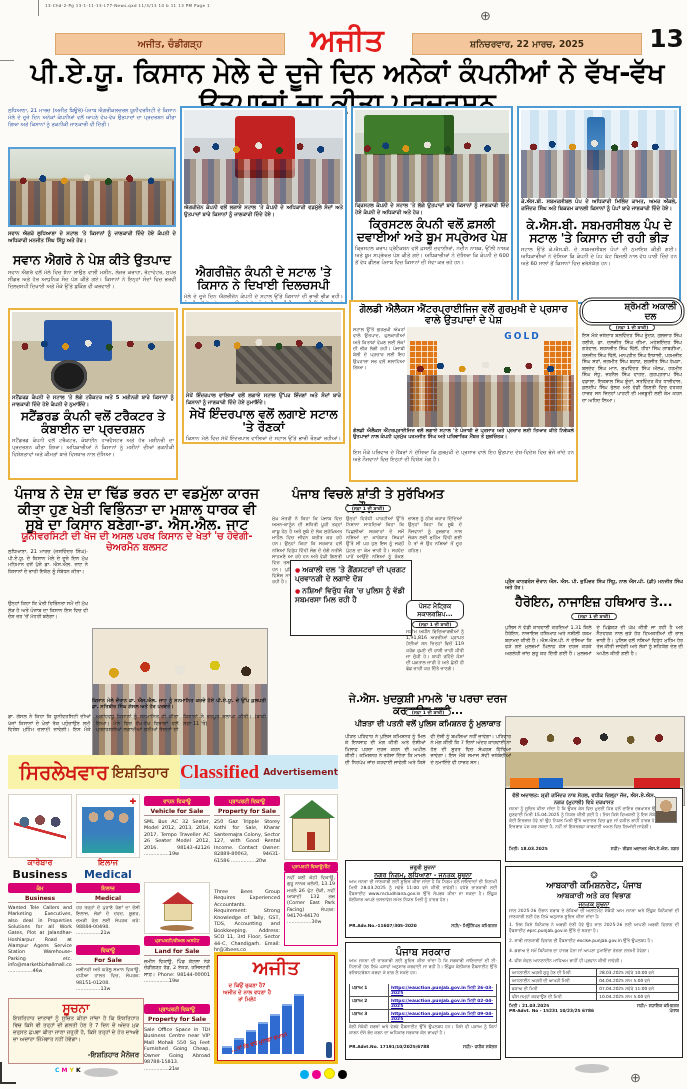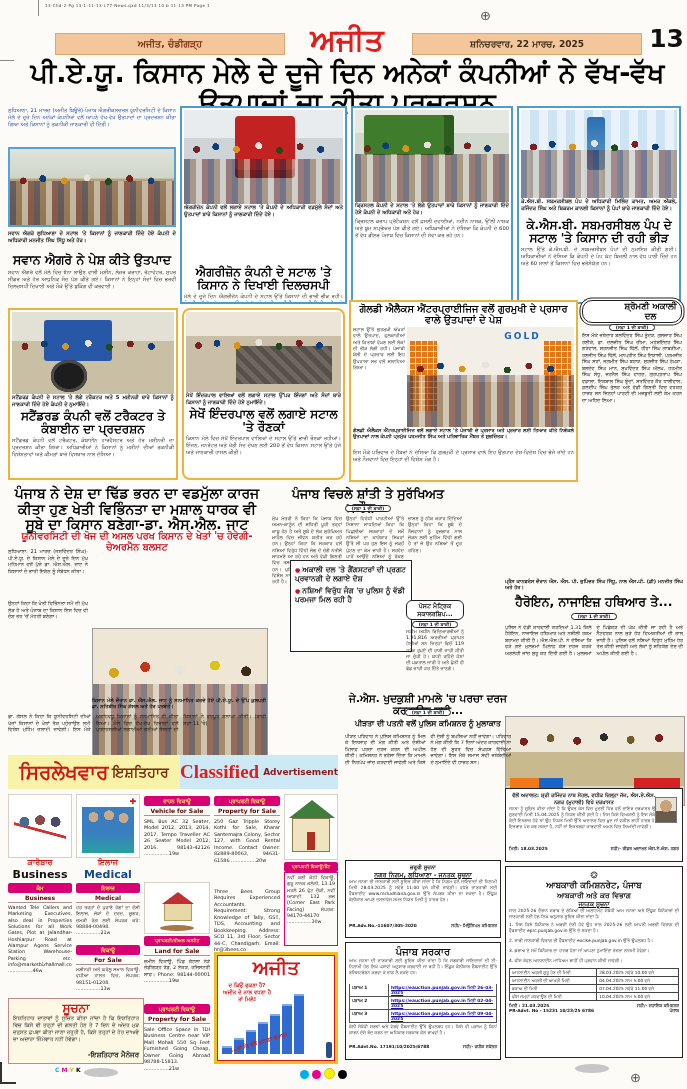--- a/index.html
+++ b/index.html
@@ -95,20 +95,21 @@
     <div class="bt" style="height:44px;">ਮੇਲੇ ਦੇ ਦੂਜੇ ਦਿਨ ਐਗਰੀਜ਼ੋਨ ਕੰਪਨੀ ਦੇ ਸਟਾਲ ਉੱਤੇ ਕਿਸਾਨਾਂ ਦੀ ਭਾਰੀ ਭੀੜ ਰਹੀ। ਕੰਪਨੀ ਵਲੋਂ ਰੋਟਾਵੇਟਰ, ਪਲਾਊ ਅਤੇ ਹੋਰ ਸੰਦਾਂ ਦੀ ਤਕਨੀਕੀ ਜਾਣਕਾਰੀ ਦਿੱਤੀ ਗਈ ਅਤੇ ਵਿਸ਼ੇਸ਼ ਛੋਟਾਂ ਦਾ ਐਲਾਨ ਵੀ ਕੀਤਾ ਗਿਆ।</div>
   </div>
 
   <div class="a box" style="left:351px;top:106px;width:162px;height:198px;">
     <div class="photo" style="height:92px;background:linear-gradient(#e6e9e2 0 25%,#d2d8cd 25% 100%);">
       <div class="a" style="left:6%;top:5%;width:58%;height:44%;background:#3f7d2c;border-radius:3px;box-shadow:inset -10px 0 0 #2c5c1e;"></div>
       <div class="ppl" style="height:52%;"></div>
       <div class="heads"></div>
     </div>
     <div class="cap" style="height:16px;">ਕ੍ਰਿਸਟਲ ਕੰਪਨੀ ਦੇ ਸਟਾਲ 'ਤੇ ਲੱਗੇ ਉਤਪਾਦਾਂ ਬਾਰੇ ਕਿਸਾਨਾਂ ਨੂੰ ਜਾਣਕਾਰੀ ਦਿੰਦੇ ਹੋਏ ਕੰਪਨੀ ਦੇ ਅਧਿਕਾਰੀ ਅਤੇ ਹੋਰ।</div>
+    <div class="hl" style="font-size:12px;">ਕ੍ਰਿਸਟਲ ਕੰਪਨੀ ਵਲੋਂ ਫ਼ਸਲੀ ਦਵਾਈਆਂ ਅਤੇ ਬੂਮ ਸਪ੍ਰੇਅਰ ਪੇਸ਼</div>
     <div class="bt" style="height:46px;">ਕ੍ਰਿਸਟਲ ਕਰਾਪ ਪ੍ਰੋਟੈਕਸ਼ਨ ਵਲੋਂ ਫ਼ਸਲੀ ਦਵਾਈਆਂ, ਨਦੀਨ ਨਾਸ਼ਕ, ਉੱਲੀ ਨਾਸ਼ਕ ਅਤੇ ਬੂਮ ਸਪ੍ਰੇਅਰ ਪੇਸ਼ ਕੀਤੇ ਗਏ। ਅਧਿਕਾਰੀਆਂ ਨੇ ਦੱਸਿਆ ਕਿ ਕੰਪਨੀ ਦੇ 600 ਤੋਂ ਵੱਧ ਡੀਲਰ ਪੰਜਾਬ ਵਿਚ ਕਿਸਾਨਾਂ ਦੀ ਸੇਵਾ ਕਰ ਰਹੇ ਹਨ।</div>
   </div>
 
   <div class="a box" style="left:517px;top:106px;width:164px;height:198px;">
     <div class="photo" style="height:88px;background:repeating-linear-gradient(90deg,#e8f2f8 0 9px,#cfe4f2 9px 18px);">
       <div class="a" style="left:42%;top:8%;width:12%;height:60%;background:linear-gradient(#2c6fb0,#5d9bd0);border-radius:3px;"></div>
       <div class="ppl" style="height:55%;"></div>
       <div class="heads"></div>
     </div>
     <div class="cap" style="height:21px;">ਕੇ.ਐਸ.ਬੀ. ਸਬਮਰਸੀਬਲ ਪੰਪ ਦੇ ਅਧਿਕਾਰੀ ਮਿਲਿੰਦ ਕਾਮਤ, ਅਮਰ ਔਂਕਲੇ, ਰਜਿੰਦਰ ਸਿੰਘ ਅਤੇ ਬਿਕਰਮ ਕਾਨਲੀ ਕਿਸਾਨਾਂ ਨੂੰ ਪੰਪਾਂ ਬਾਰੇ ਜਾਣਕਾਰੀ ਦਿੰਦੇ ਹੋਏ।</div>
@@ -120,21 +121,21 @@
     <div class="photo" style="height:82px;background:linear-gradient(#e3e0d5 0 35%,#c9bfa4 35% 100%);">
       <div class="a" style="left:20%;top:10%;width:42%;height:50%;background:#2857a8;border-radius:3px;"></div>
       <div class="a" style="left:24%;bottom:3%;width:22%;height:38%;background:#1d1d1d;border-radius:50%;box-shadow:inset 0 0 0 3px #4a4a4a;"></div>
       <div class="heads"></div>
     </div>
     <div class="cap" style="height:16px;">ਸਟੈਂਡਰਡ ਕੰਪਨੀ ਦੇ ਸਟਾਲ 'ਤੇ ਲੱਗੇ ਟਰੈਕਟਰ ਅਤੇ 5 ਮਸ਼ੀਨਰੀ ਬਾਰੇ ਕਿਸਾਨਾਂ ਨੂੰ ਜਾਣਕਾਰੀ ਦਿੰਦੇ ਹੋਏ ਕੰਪਨੀ ਦੇ ਨੁਮਾਇੰਦੇ।</div>
     <div class="hl" style="font-size:12px;">ਸਟੈਂਡਰਡ ਕੰਪਨੀ ਵਲੋਂ ਟਰੈਕਟਰ ਤੇ ਕੰਬਾਈਨ ਦਾ ਪ੍ਰਦਰਸ਼ਨ</div>
     <div class="bt" style="height:36px;">ਸਟੈਂਡਰਡ ਕੰਪਨੀ ਵਲੋਂ ਟਰੈਕਟਰ, ਕੰਬਾਈਨ ਹਾਰਵੈਸਟਰ ਅਤੇ ਹੋਰ ਮਸ਼ੀਨਰੀ ਦਾ ਪ੍ਰਦਰਸ਼ਨ ਕੀਤਾ ਗਿਆ। ਅਧਿਕਾਰੀਆਂ ਨੇ ਕਿਸਾਨਾਂ ਨੂੰ ਮਸ਼ੀਨਾਂ ਦੀਆਂ ਤਕਨੀਕੀ ਵਿਸ਼ੇਸ਼ਤਾਵਾਂ ਅਤੇ ਕੀਮਤਾਂ ਬਾਰੇ ਵਿਸਥਾਰ ਨਾਲ ਦੱਸਿਆ।</div>
   </div>
 
-  <div class="a box boxy" style="left:182px;top:308px;width:163px;height:172px;border-radius:8px;">
+  <div class="a box boxy" style="left:182px;top:308px;width:163px;height:136px;">
     <div class="photo" style="height:80px;background:linear-gradient(#ece6d8 0 30%,#cabfa6 30% 100%);">
       <div class="a" style="left:32%;top:42%;width:62%;height:48%;background:repeating-linear-gradient(45deg,#55504a 0 5px,#6e675d 5px 10px);"></div>
       <div class="heads"></div>
     </div>
     <div class="cap" style="height:16px;">ਸੇਖੋਂ ਇੰਦਰਪਾਲ ਵਾਲਿਆਂ ਵਲੋਂ ਲਗਾਏ ਸਟਾਲ ਉੱਪਰ ਇੰਜਣਾਂ ਅਤੇ ਸੰਦਾਂ ਬਾਰੇ ਕਿਸਾਨਾਂ ਨੂੰ ਜਾਣਕਾਰੀ ਦਿੰਦੇ ਹੋਏ ਨੁਮਾਇੰਦੇ।</div>
     <div class="hl" style="font-size:12px;">ਸੇਖੋਂ ਇੰਦਰਪਾਲ ਵਲੋਂ ਲਗਾਏ ਸਟਾਲ 'ਤੇ ਰੌਣਕਾਂ</div>
     <div class="bt" style="height:38px;">ਕਿਸਾਨ ਮੇਲੇ ਵਿਚ ਸੇਖੋਂ ਇੰਦਰਪਾਲ ਵਾਲਿਆਂ ਦੇ ਸਟਾਲ ਉੱਤੇ ਭਾਰੀ ਰੌਣਕਾਂ ਰਹੀਆਂ। ਇੰਜਣ, ਜਨਰੇਟਰ ਅਤੇ ਖੇਤੀ ਸੰਦ ਦੇਖਣ ਲਈ 200 ਤੋਂ ਵੱਧ ਕਿਸਾਨ ਸਟਾਲ ਉੱਤੇ ਪੁੱਜੇ ਅਤੇ ਜਾਣਕਾਰੀ ਹਾਸਲ ਕੀਤੀ।</div>
   </div>
 
   <div class="a box boxy" style="left:349px;top:300px;width:229px;height:182px;">
@@ -182,23 +183,23 @@
   <div class="a cap" style="left:92px;top:697px;width:174px;height:14px;font-size:5px;">ਕਿਸਾਨ ਮੇਲੇ ਦੌਰਾਨ ਡਾ. ਐਸ.ਐਲ. ਜਾਟ ਨੂੰ ਸਨਮਾਨਿਤ ਕਰਦੇ ਹੋਏ ਪੀ.ਏ.ਯੂ. ਦੇ ਉੱਪ ਕੁਲਪਤੀ ਡਾ. ਸਤਿਬੀਰ ਸਿੰਘ ਗੋਸਲ ਅਤੇ ਹੋਰ ਪਤਵੰਤੇ।</div>
   <div class="a bt cols3" style="left:8px;top:713px;width:258px;height:40px;font-size:5px;">ਡਾ. ਗੋਸਲ ਨੇ ਕਿਹਾ ਕਿ ਯੂਨੀਵਰਸਿਟੀ ਦੀਆਂ ਖੋਜਾਂ ਕਿਸਾਨਾਂ ਦੇ ਖੇਤਾਂ ਤੱਕ ਪਹੁੰਚਾਉਣ ਲਈ ਵਿਸ਼ੇਸ਼ ਮੁਹਿੰਮ ਚਲਾਈ ਜਾਵੇਗੀ। ਇਸ ਮੌਕੇ ਅਗਾਂਹਵਧੂ ਕਿਸਾਨਾਂ ਨੂੰ ਸਨਮਾਨਿਤ ਵੀ ਕੀਤਾ ਗਿਆ। ਮੇਲੇ ਵਿਚ ਵੱਖ-ਵੱਖ ਵਿਭਾਗਾਂ ਵਲੋਂ ਪ੍ਰਦਰਸ਼ਨੀਆਂ ਲਗਾਈਆਂ ਗਈਆਂ ਜਿਨ੍ਹਾਂ ਦੀ ਕਿਸਾਨਾਂ ਨੇ ਭਰਪੂਰ ਸ਼ਲਾਘਾ ਕੀਤੀ। (ਬਾਕੀ ਸਫ਼ਾ 11 'ਤੇ)</div>
 
   <div class="a hl" style="left:272px;top:487px;width:192px;font-size:12.5px;">ਪੰਜਾਬ ਵਿਚਲੇ ਸ਼ਾਂਤੀ ਤੇ ਸੁਰੱਖਿਅਤ ਮਾਹੌਲ...</div>
   <div class="a" style="left:272px;top:504px;width:192px;">
     <div class="pill">(ਸਫ਼ਾ 1 ਦੀ ਬਾਕੀ)</div>
   </div>
   <div class="a bt" style="left:272px;top:516px;width:70px;height:238px;font-size:4.8px;">ਮੁੱਖ ਮੰਤਰੀ ਨੇ ਕਿਹਾ ਕਿ ਪੰਜਾਬ ਵਿਚ ਅਮਨ-ਕਾਨੂੰਨ ਦੀ ਸਥਿਤੀ ਪੂਰੀ ਤਰ੍ਹਾਂ ਕਾਬੂ ਹੇਠ ਹੈ ਅਤੇ ਸੂਬੇ ਦੇ ਲੋਕ ਸੁਰੱਖਿਅਤ ਮਾਹੌਲ ਵਿਚ ਜੀਵਨ ਬਤੀਤ ਕਰ ਰਹੇ ਹਨ। ਉਨ੍ਹਾਂ ਕਿਹਾ ਕਿ ਸਰਕਾਰ ਵਲੋਂ ਨਸ਼ਿਆਂ ਵਿਰੁੱਧ ਵਿੱਢੀ ਜੰਗ ਦੇ ਚੰਗੇ ਨਤੀਜੇ ਸਾਹਮਣੇ ਆ ਰਹੇ ਹਨ ਅਤੇ ਵੱਡੀ ਗਿਣਤੀ ਵਿਚ ਤਸਕਰ ਸਲਾਖਾਂ ਪਿੱਛੇ ਭੇਜੇ ਗਏ ਹਨ। ਪੁਲਿਸ ਵਲੋਂ ਹਰ ਜ਼ਿਲ੍ਹੇ ਵਿਚ ਵਿਸ਼ੇਸ਼ ਨਾਕੇ ਲਗਾ ਕੇ ਚੈਕਿੰਗ ਕੀਤੀ ਜਾ ਰਹੀ ਹੈ।</div>
   <div class="a bt" style="left:346px;top:516px;width:58px;height:172px;font-size:4.8px;">ਉਨ੍ਹਾਂ ਵਿਰੋਧੀ ਪਾਰਟੀਆਂ ਉੱਤੇ ਨਿਸ਼ਾਨਾ ਸਾਧਦਿਆਂ ਕਿਹਾ ਕਿ ਪਿਛਲੀਆਂ ਸਰਕਾਰਾਂ ਦੇ ਸਮੇਂ ਨਸ਼ਿਆਂ ਦਾ ਕਾਰੋਬਾਰ ਸਿਖਰਾਂ ਉੱਤੇ ਸੀ ਪਰ ਹੁਣ ਇਸ ਨੂੰ ਜੜ੍ਹੋਂ ਪੁੱਟਣ ਦਾ ਕੰਮ ਜਾਰੀ ਹੈ। ਸਰਹੱਦ ਪਾਰੋਂ ਆਉਂਦੇ ਨਸ਼ਿਆਂ ਨੂੰ ਰੋਕਣ ਲਈ ਕੇਂਦਰ ਨਾਲ ਤਾਲਮੇਲ ਕੀਤਾ ਜਾ ਰਿਹਾ ਹੈ।</div>
   <div class="a bt" style="left:408px;top:516px;width:54px;height:80px;font-size:4.8px;">ਭਾਸ਼ਣ ਨੂੰ ਠੀਕ ਕਰਾਰ ਦਿੰਦਿਆਂ ਉਨ੍ਹਾਂ ਕਿਹਾ ਕਿ ਸੂਬੇ ਦੇ ਨੌਜਵਾਨਾਂ ਨੂੰ ਰੁਜ਼ਗਾਰ ਨਾਲ ਜੋੜਨ ਲਈ ਮੁਹਿੰਮ ਵਿੱਢੀ ਗਈ ਹੈ ਤਾਂ ਜੋ ਉਹ ਨਸ਼ਿਆਂ ਤੋਂ ਦੂਰ ਰਹਿਣ।</div>
-  <div class="a" style="left:290px;top:560px;width:122px;height:92px;background:#fff;border:1.5px solid #222;padding:2px 4px;box-sizing:border-box;">
+  <div class="a" style="left:290px;top:560px;width:122px;height:76px;background:#fff;border:1.5px solid #222;padding:2px 4px;box-sizing:border-box;">
     <div class="bul">ਅਕਾਲੀ ਦਲ 'ਤੇ ਗੈਂਗਸਟਰਾਂ ਦੀ ਪ੍ਰਗਟ ਪ੍ਰਵਾਨਗੀ ਦੇ ਲਗਾਏ ਦੋਸ਼</div>
-    <div class="bul">ਨਸ਼ਿਆਂ ਵਿਰੁੱਧ ਜੰਗ 'ਚ ਪੁਲਿਸ ਨੂੰ ਵੱਡੀ ਪਰਮਜਾ ਮਿਲ ਰਹੀ ਹੈ</div>
+    <div class="bul">ਨਸ਼ਿਆਂ ਵਿਰੁੱਧ ਜੰਗ 'ਚ ਪੁਲਿਸ ਨੂੰ ਵੱਡੀ ਸਬਮਰਸਾ ਮਿਲ ਰਹੀ ਹੈ</div>
   </div>
 
   <div class="a" style="left:406px;top:600px;width:58px;">
     <div class="pm-head">ਪੋਸਟ ਮੈਟ੍ਰਿਕ ਸਕਾਲਰਸ਼ਿਪ...</div>
     <div class="pill">(ਸਫ਼ਾ 1 ਦੀ ਬਾਕੀ)</div>
     <div class="bt" style="height:64px;font-size:4.7px;">ਸਕੀਮ ਅਧੀਨ ਵਿਦਿਆਰਥੀਆਂ ਨੂੰ 1,91,816 ਅਰਜ਼ੀਆਂ ਪ੍ਰਾਪਤ ਹੋਈਆਂ ਸਨ ਜਿਨ੍ਹਾਂ ਵਿਚੋਂ 119 ਕਰੋੜ ਰੁਪਏ ਦੀ ਰਾਸ਼ੀ ਜਾਰੀ ਕੀਤੀ ਜਾ ਚੁੱਕੀ ਹੈ। ਬਾਕੀ ਰਹਿੰਦੇ ਕੇਸਾਂ ਦੀ ਪੜਤਾਲ ਜਾਰੀ ਹੈ ਅਤੇ ਛੇਤੀ ਹੀ ਫੰਡ ਜਾਰੀ ਕਰ ਦਿੱਤੇ ਜਾਣਗੇ।</div>
   </div>
 
   <div class="a photo pframe" style="left:505px;top:488px;width:178px;height:88px;
        background:linear-gradient(#efe9dc 0 40%,#c9b98e 40% 78%,#ded6c4 78% 100%);">

